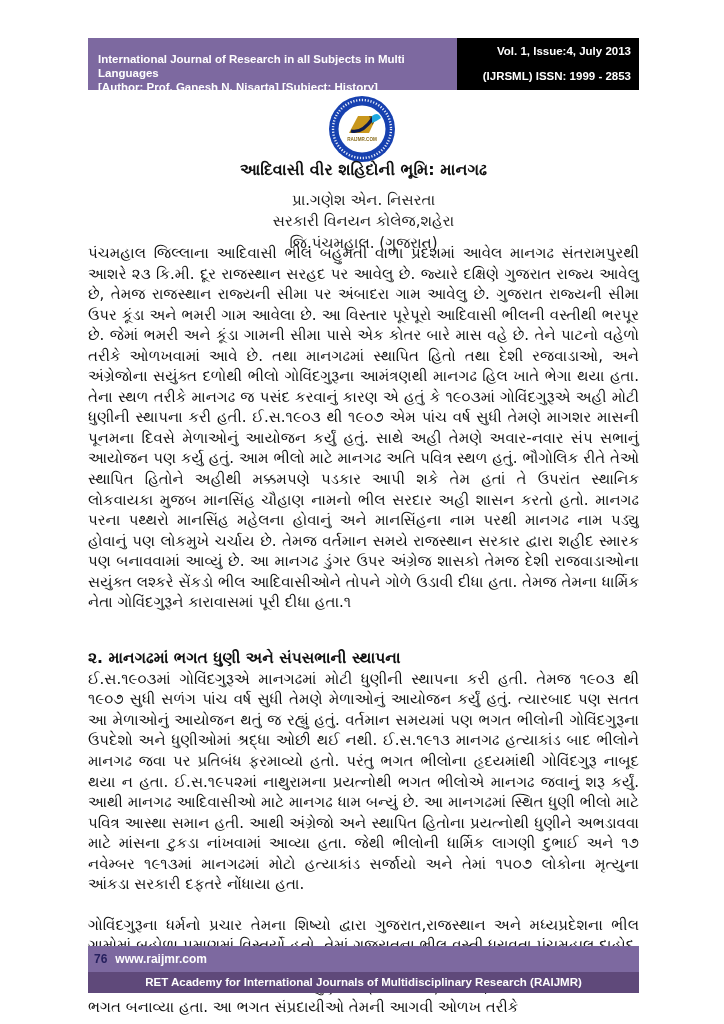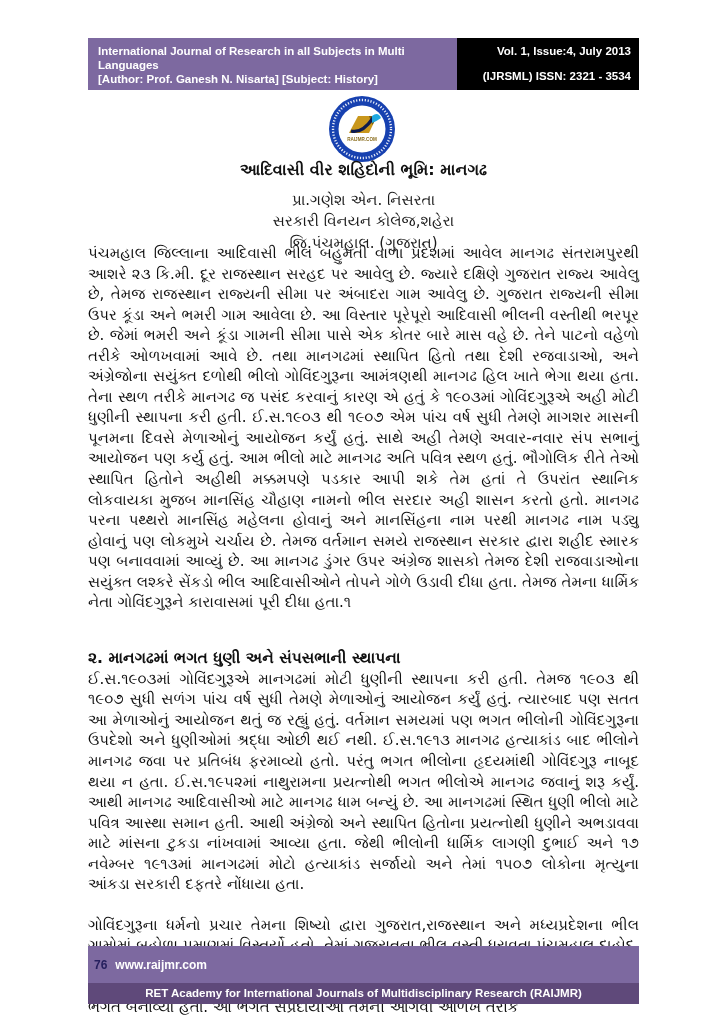--- a/index.html
+++ b/index.html
@@ -19,21 +19,21 @@
     left: 88px; top: 38px;
     width: 551px; height: 52px;
     display: flex;
   }
   .header-left {
     flex: 1;
     background: #7d69a0;
     color: #ffffff;
     font-weight: bold;
     font-size: 11.5px;
-    padding: 7px 10px 6px 10px;
+    padding: 15px 10px 6px 10px;
     display: flex;
     flex-direction: column;
     justify-content: space-between;
     line-height: 1.2;
   }
   .header-right {
     width: 182px;
     background: #000000;
     color: #ffffff;
     font-weight: bold;
@@ -93,21 +93,21 @@
     text-align: justify;
   }
   .para-gap { margin-top: 20px; }
   
   .footer {
     position: absolute;
     left: 88px; top: 946px;
     width: 551px;
   }
   .fband1 {
-    height: 37px;
+    height: 26px;
     background: #7d69a0;
     display: flex;
     align-items: center;
     font-size: 12px;
     font-weight: bold;
     padding: 0 6px;
   }
   .pageno { color: #26205e; margin-right: 8px; }
   .fjournal { color: #ffffff; flex: 1; }
   .fsite { color: #ffffff; }
@@ -126,21 +126,21 @@
 
 <div class="page">
 
   <div class="header">
     <div class="header-left">
       <div>International Journal of Research in all Subjects in Multi Languages</div>
       <div>[Author: Prof. Ganesh N. Nisarta] [Subject: History]</div>
     </div>
     <div class="header-right">
       <div>Vol. 1, Issue:4, July 2013</div>
-      <div>(IJRSML) ISSN: 2321 - 3534</div>
+      <div>(IJRSML) ISSN: 1999 - 2853</div>
     </div>
   </div>
 
   <div class="logo">
     <svg width="68" height="68" viewBox="0 0 68 68">
       <circle cx="34" cy="34" r="33" fill="#1741b0"></circle>
       <circle cx="34" cy="34" r="29" fill="none" stroke="#ffffff" stroke-width="2.4" stroke-dasharray="1.2 1.7" opacity="0.9"></circle>
       <circle cx="34" cy="34" r="23.5" fill="#ffffff"></circle>
       <path d="M21 38 L30 21 L49 21 L41 38 Z" fill="#c9971c"></path>
       <path d="M41 21 L49 21 L44.5 30 Z" fill="#7a5a10"></path>

